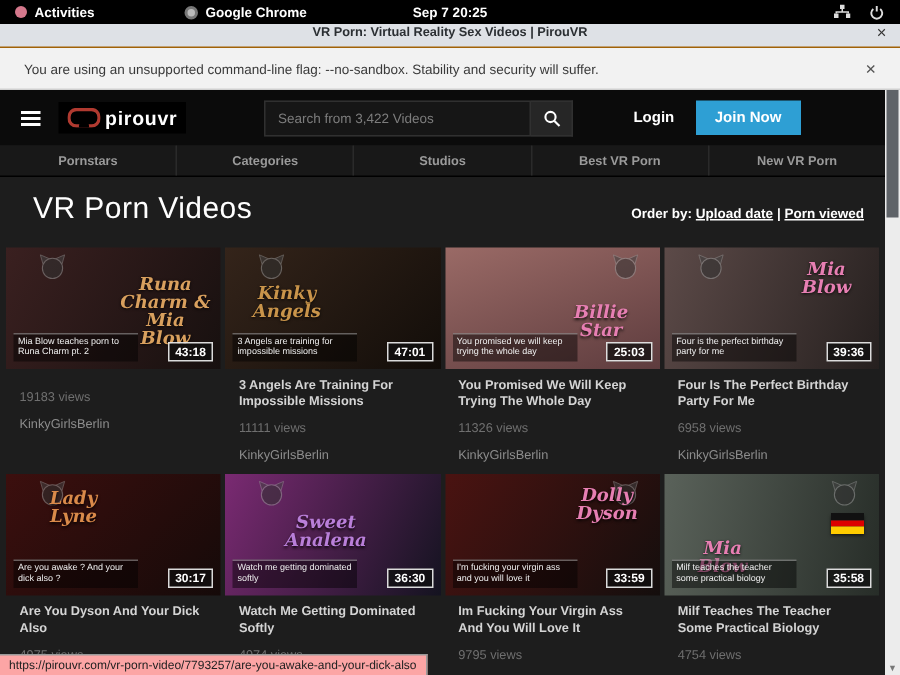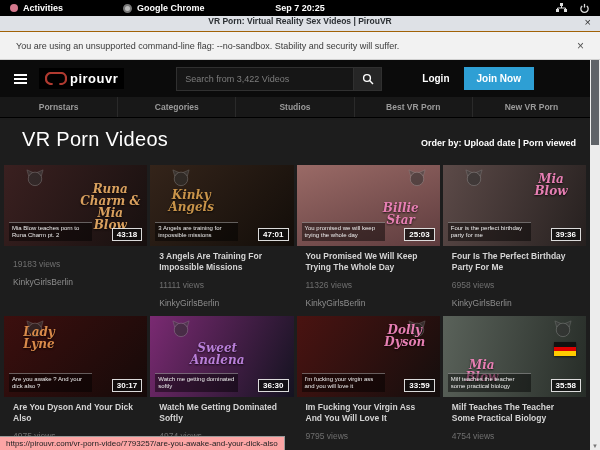--- a/index.html
+++ b/index.html
@@ -50,34 +50,34 @@
 
   .nav { height:21px; background:#181818; display:flex; border-bottom:1px solid #000; }
   .nav .item { flex:1; display:flex; align-items:center; justify-content:center; font-size:8.5px;
                font-weight:bold; color:#9a9a9a; border-right:1px solid #2a2a2a; cursor:pointer; }
   .nav .item:last-child { border-right:none; }
 
   .content { padding:10px 0 0 0; }
   .pagehead { display:flex; align-items:baseline; padding:0 14px 0 22px; margin-bottom:14px; }
   .pagehead h1 { color:#fff; font-size:20px; font-weight:normal; letter-spacing:.3px; }
   .orderby { margin-left:auto; font-size:9px; font-weight:bold; color:#fff; }
-  .orderby a { color:#fff; cursor:pointer; }
+  .orderby a { color:#fff; text-decoration:underline; cursor:pointer; }
   .orderby .sep { text-decoration:none; }
 
   .grid { display:grid; grid-template-columns:repeat(4,1fr); gap:8px 3px; padding:0 4px; }
   .card { position:relative; }
   .thumb { position:relative; height:81px; overflow:hidden; cursor:pointer; }
   .script { position:absolute; font-family:"DejaVu Serif", serif; font-style:italic; font-weight:bold;
             font-size:12px; line-height:12px; text-align:center; width:62px;
             text-shadow:0 1px 2px rgba(0,0,0,.8); }
   .pos-r  { right:6px; top:18px; }
   .pos-l  { left:10px; top:24px; }
   .pos-br { right:8px; bottom:20px; }
   .pos-tr { right:4px; top:8px; }
-  .pos-tl { left:4px; top:10px; }
+  .pos-tl { left:14px; top:10px; }
   .pos-c  { left:36px; top:26px; }
   .pos-bl { left:8px; bottom:14px; }
   .wm { position:absolute; top:4px; left:22px; opacity:.55; }
   .wm-right { left:auto; right:14px; }
   .caption { position:absolute; left:5px; bottom:5px; max-width:58%; font-size:6px; line-height:7px;
              color:#eee; background:rgba(0,0,0,.45); padding:2px 3px; border-top:1px solid rgba(255,255,255,.35); }
   .duration { position:absolute; right:5px; bottom:5px; color:#fff; font-size:8px; font-weight:bold;
               background:rgba(15,15,15,.75); border:1px solid rgba(255,255,255,.85); padding:1px 4px; }
   .flag { position:absolute; right:10px; top:26px; width:22px; height:14px; display:flex; flex-direction:column;
           box-shadow:0 1px 2px rgba(0,0,0,.6); }

